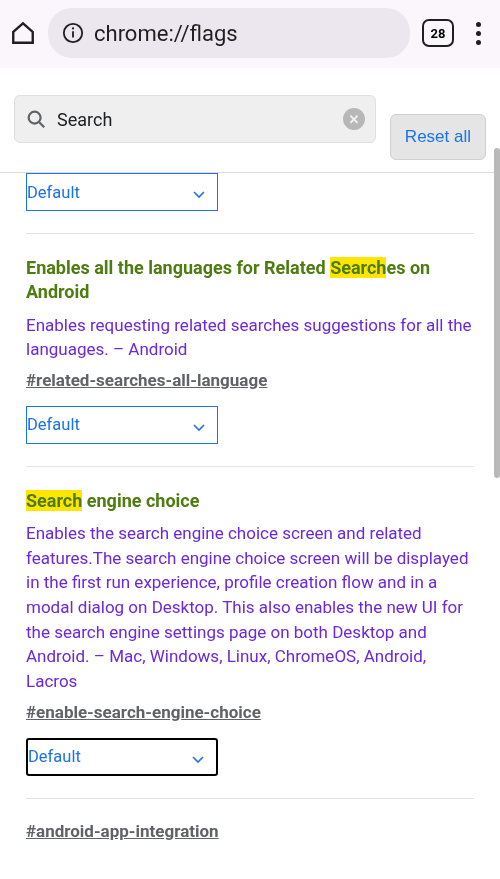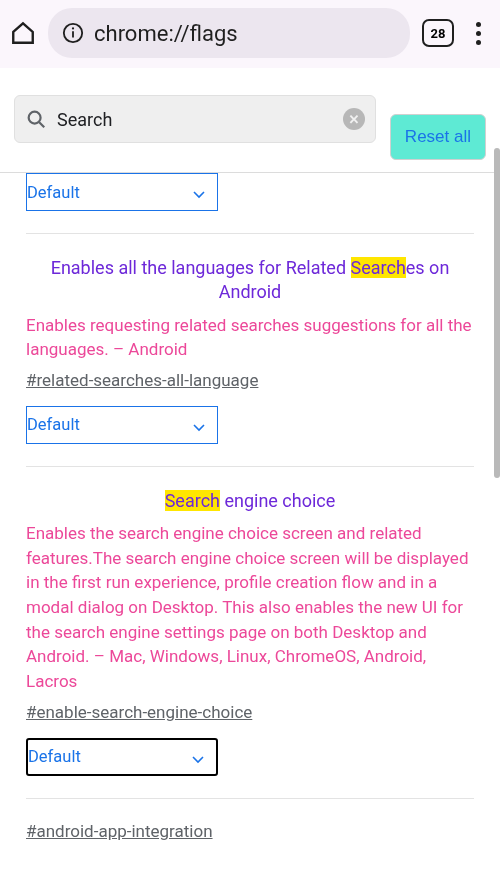--- a/index.html
+++ b/index.html
@@ -62,21 +62,21 @@
   }
   .search-box .mag { width: 22px; height: 22px; color:#5f6368; }
   .search-box .ph { font-size: 18px; color:#202124; }
   .clear-circle {
     width: 22px; height: 22px; border-radius: 50%;
     background: #b7b7b7; display:flex; align-items:center; justify-content:center;
     color:#f1f1f1; font-size:13px; font-weight:700;
   }
   .reset-btn {
     border: 1px solid #d0d0d0;
-    background: #5eead4;
+    background: #e5e5e5;
     color: #1a73e8;
     font-size: 17px;
     font-weight: 500;
     padding: 12px 14px;
     border-radius: 6px;
     margin-top: 36px;
   }
 
   .content {
     background: #fff;
@@ -88,38 +88,38 @@
   .partial-select-wrap {
     padding-bottom: 22px;
     border-bottom: 1px solid #e3e3e3;
   }
   .flag {
     padding: 22px 0 22px 0;
     border-bottom: 1px solid #e3e3e3;
   }
   .flag-title {
     font-size: 18px;
-    font-weight: 400;
-    color: #6d28d9;
+    font-weight: 700;
+    color: #4d7c0f;
     margin-bottom: 8px;
     line-height: 1.35;
-    text-align: center;
   }
   .flag-desc {
     font-size: 17px;
-    color: #ec4899;
+    color: #6d28d9;
     line-height: 1.45;
     margin-bottom: 8px;
   }
   .flag-anchor {
     font-size: 17px;
     color: #5f6368;
     text-decoration: underline;
     display: inline-block;
     margin-bottom: 16px;
+    font-weight: bold;
   }
   .hl { background: #ffe600; }
 
   .select {
     width: 192px;
     height: 38px;
     border: 1px solid #1a73e8;
     display: flex;
     align-items: center;
     justify-content: flex-start;

